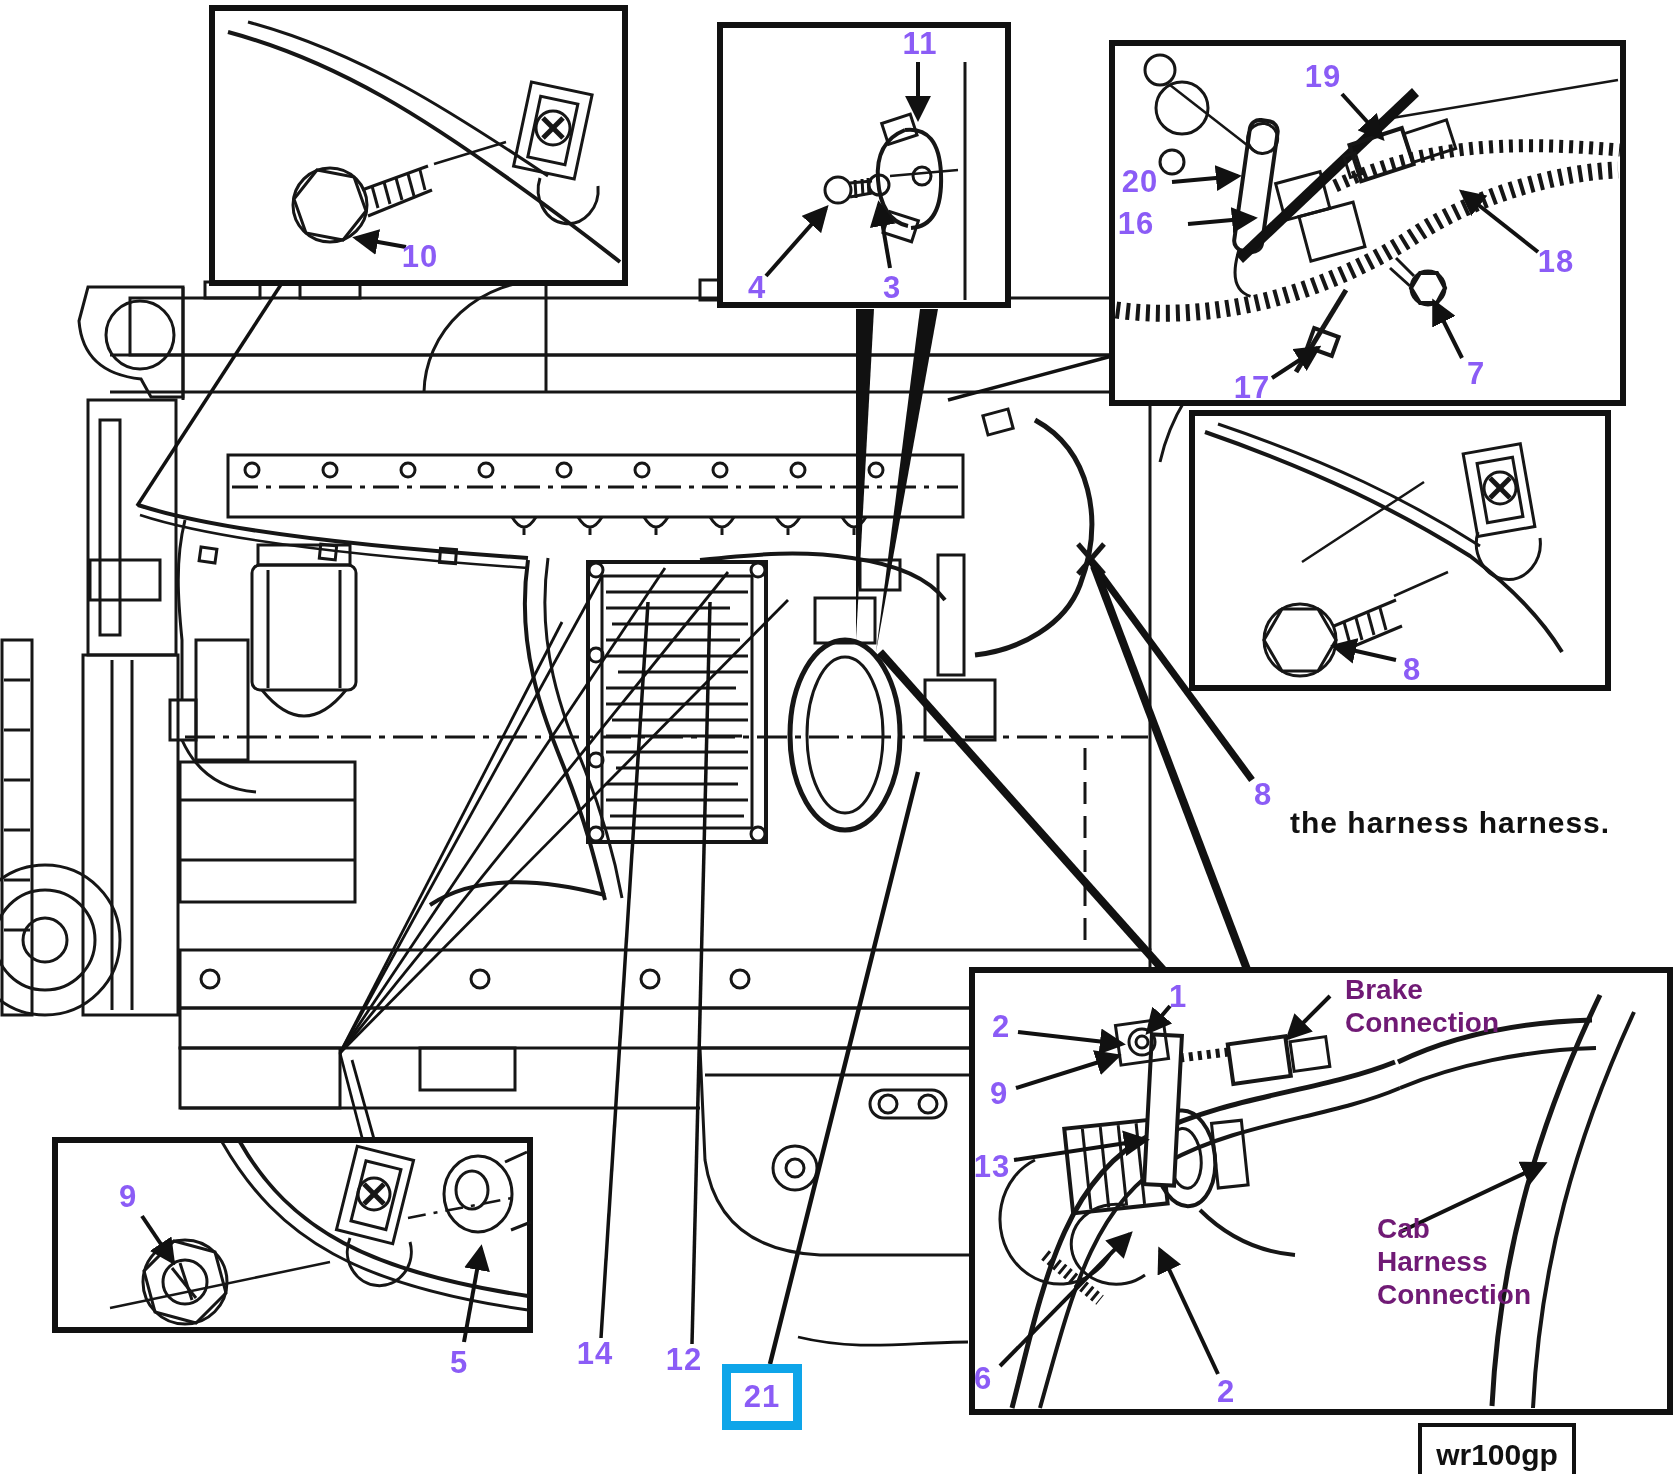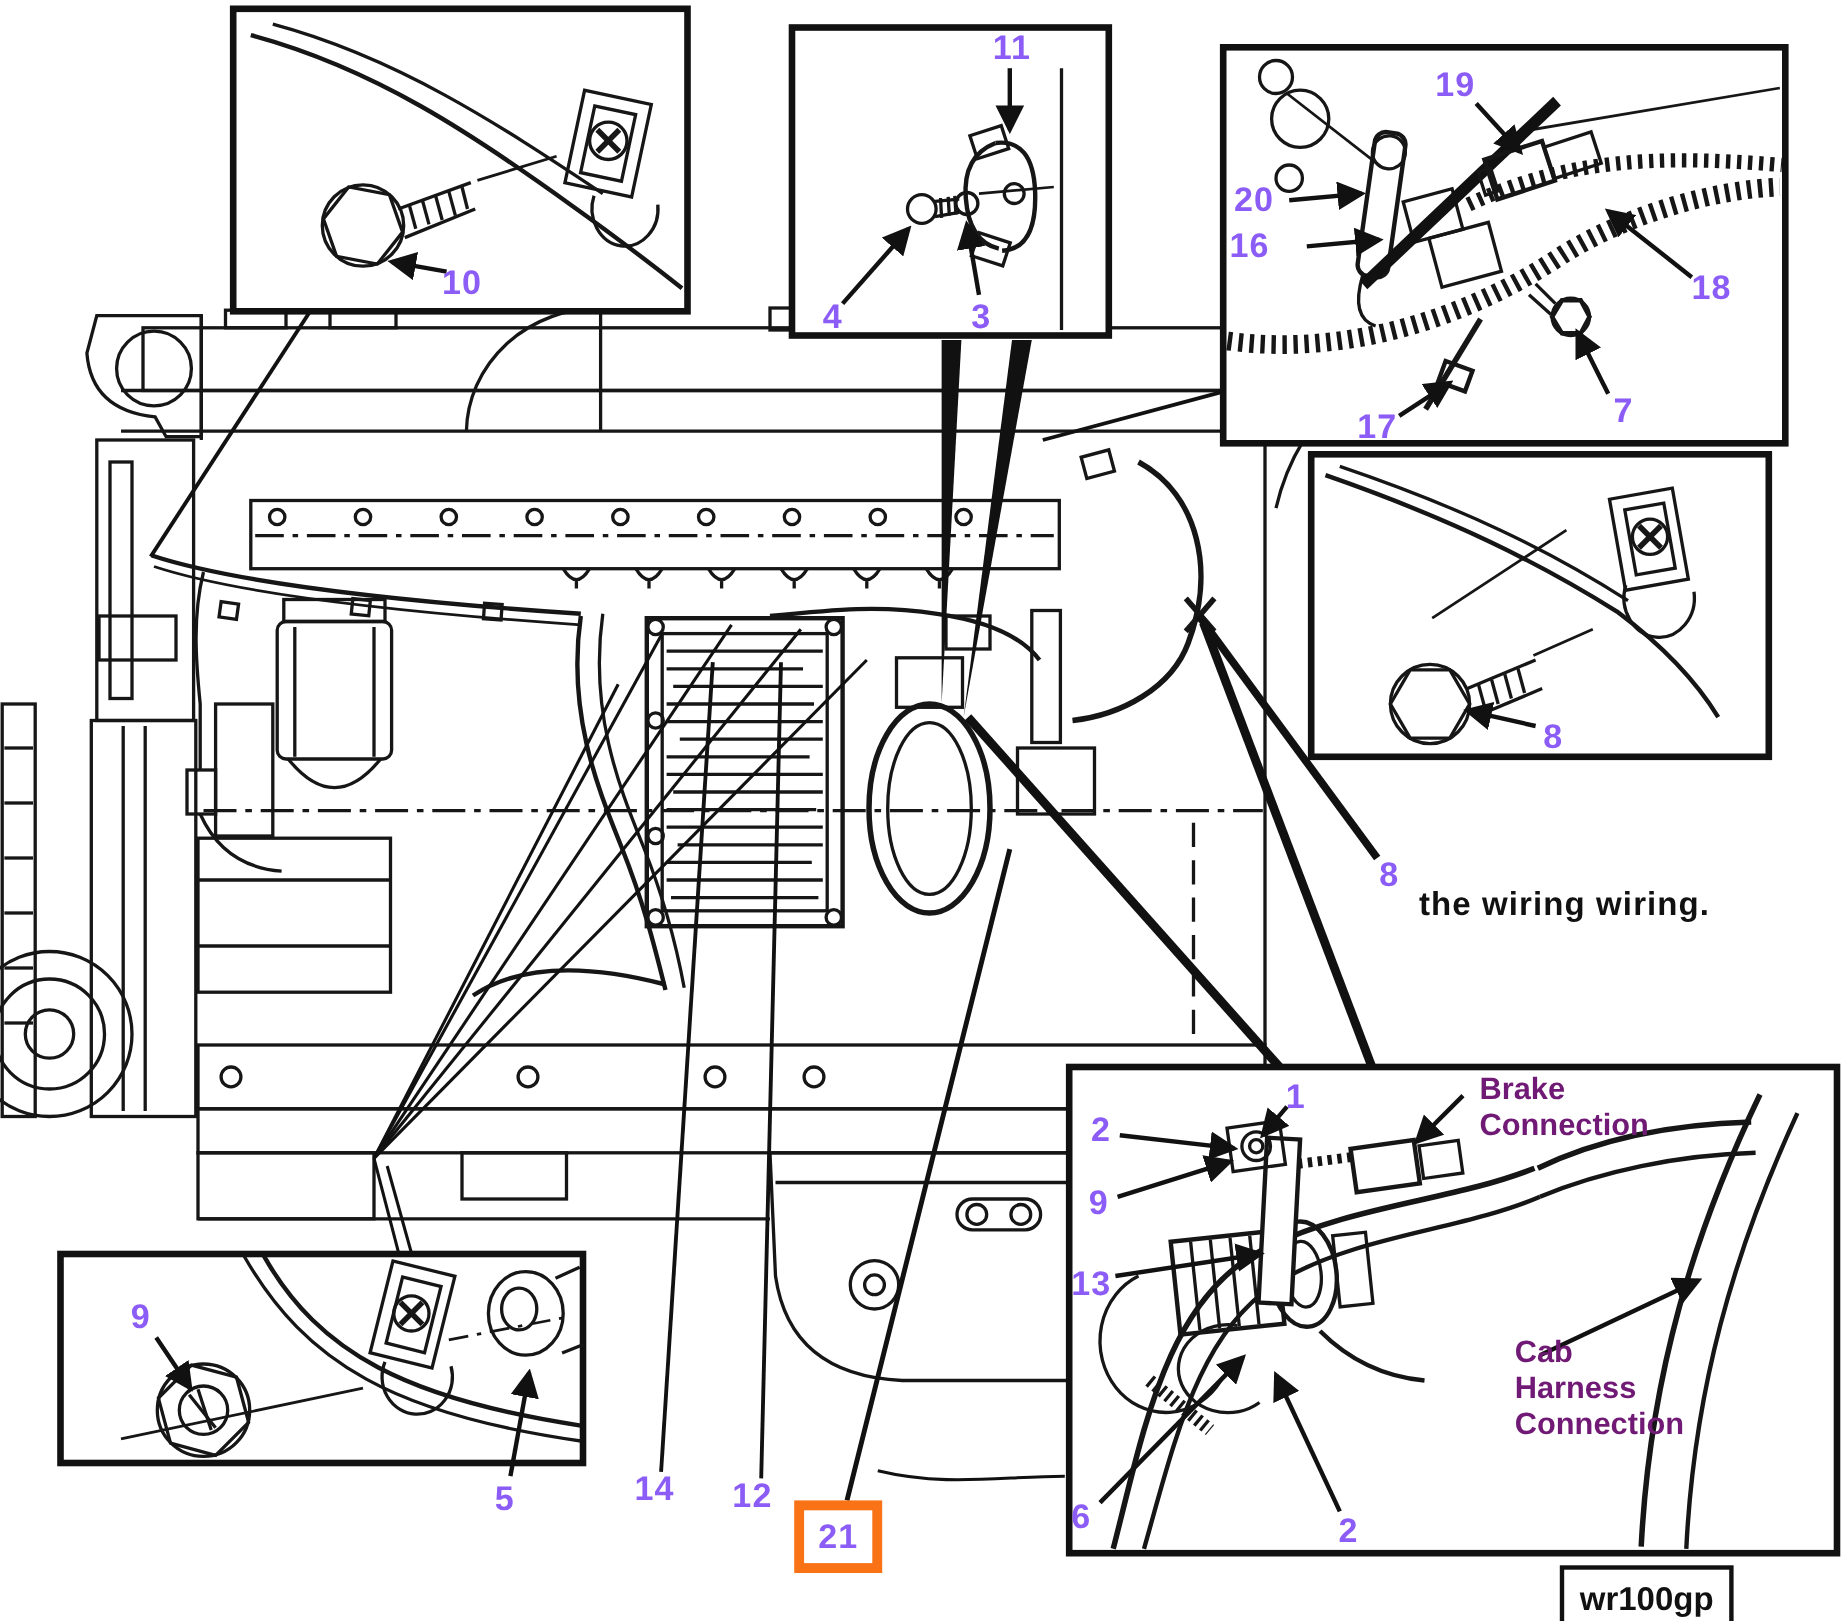--- a/index.html
+++ b/index.html
@@ -4,21 +4,21 @@
 <style>
   html,body{margin:0;padding:0;background:#ffffff;}
   .stage{position:relative;width:1680px;height:1474px;background:#ffffff;overflow:hidden;
          font-family:"Liberation Sans",sans-serif;color:#111;}
   svg{position:absolute;left:0;top:0;}
   .label{position:absolute;transform:translate(-50%,-50%);font:bold 31px "Liberation Sans",sans-serif;
          color:#8b5cf6;white-space:nowrap;letter-spacing:1px;}
   .label-block{position:absolute;font:bold 28px/33px "Liberation Sans",sans-serif;color:#701a75;white-space:nowrap;margin-left:35px;}
   .note-block{position:absolute;font:bold 30px/34px "Liberation Sans",sans-serif;color:#111;white-space:nowrap;
               letter-spacing:1px;}
-  .highlight-box{position:absolute;left:722px;top:1364px;width:80px;height:66px;border:9px solid #f97316;
+  .highlight-box{position:absolute;left:722px;top:1364px;width:80px;height:66px;border:9px solid #0ea5e9;
                  box-sizing:border-box;display:flex;align-items:center;justify-content:center;background:transparent;}
   .figcode-box{position:absolute;left:1418px;top:1423px;width:158px;height:64px;border:4px solid #111;
                box-sizing:border-box;display:flex;align-items:center;justify-content:center;
                font:bold 30px "Liberation Sans",sans-serif;background:#fff;}
 </style>
 </head>
 <body>
 
 <div class="stage">
 
@@ -427,20 +427,20 @@
   <div>Brake</div>
   <div>Connection</div>
 </div>
 <div class="label-block" style="left:1342px;top:1212px">
   <div>Cab</div>
   <div>Harness</div>
   <div>Connection</div>
 </div>
 
 <div class="note-block" style="left:1290px;top:806px">
-  <div>the wiring wiring.</div>
+  <div>the harness harness.</div>
 </div>
 
 <div class="figcode-box">
   <span>wr100gp</span>
 </div>
 
 </div>
 
 </body></html>

